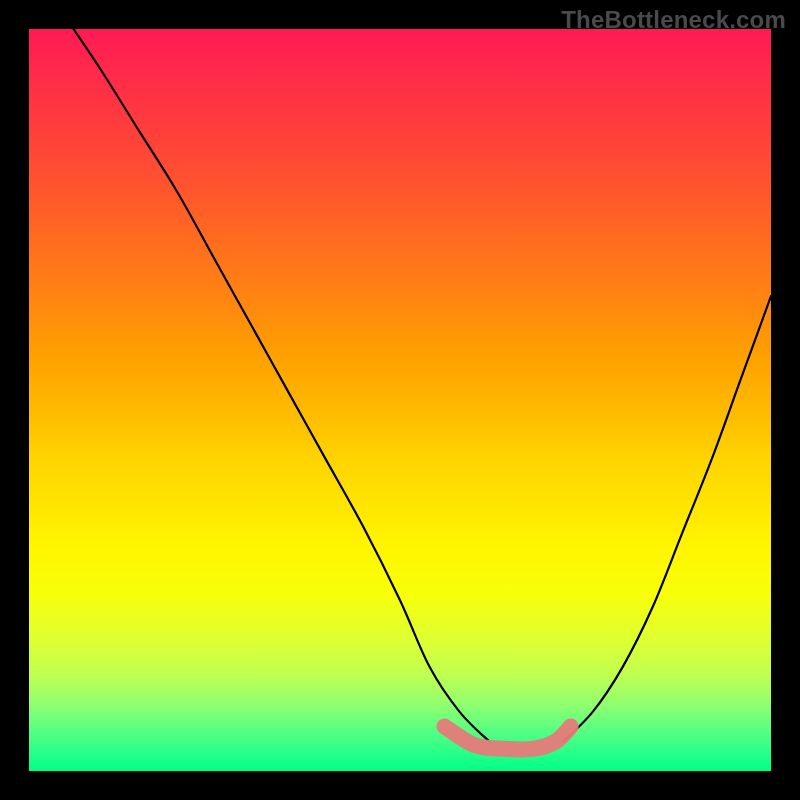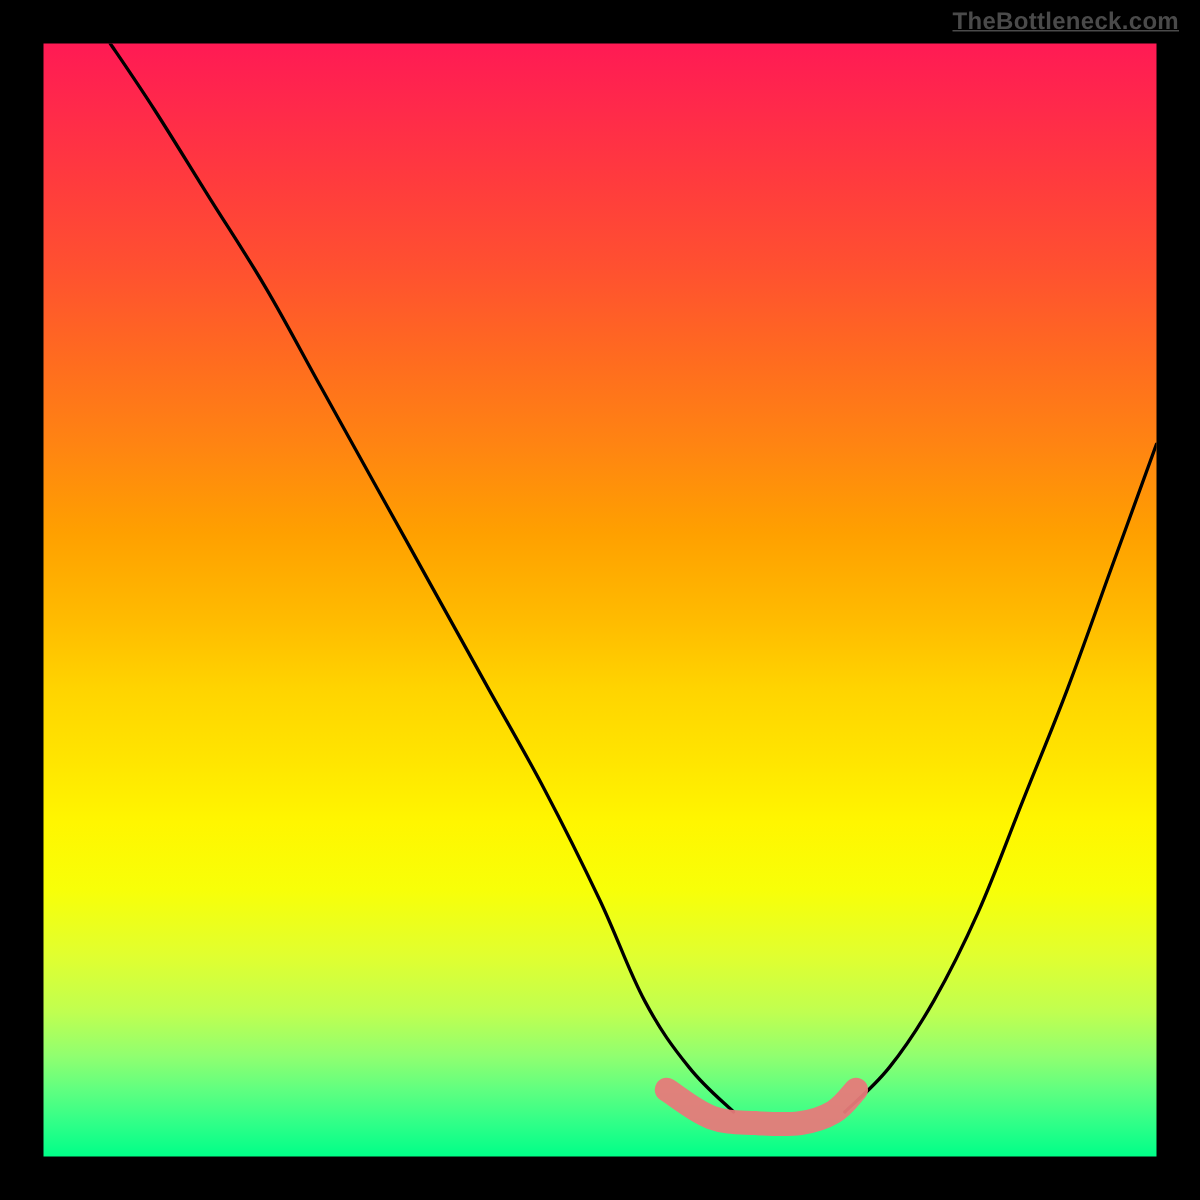--- a/index.html
+++ b/index.html
@@ -3,26 +3,25 @@
 <meta charset="utf-8">
 <style>
   * { margin: 0; padding: 0; box-sizing: border-box; }
   html, body { width: 800px; height: 800px; overflow: hidden; background: #000; }
   .frame { position: relative; width: 800px; height: 800px; background: #000; }
   .watermark {
     position: absolute;
     top: 6px;
     right: 14px;
     font-family: Arial, Helvetica, sans-serif;
-    font-size: 16px;
+    font-size: 24px;
     font-weight: 600;
     color: #4a4a4a;
     letter-spacing: 0.2px;
     z-index: 3;
-    text-decoration: underline;
   }
   .plot {
     position: absolute;
     left: 29px;
     top: 29px;
     width: 742px;
     height: 742px;
     z-index: 1;
   }
   .gradient {

